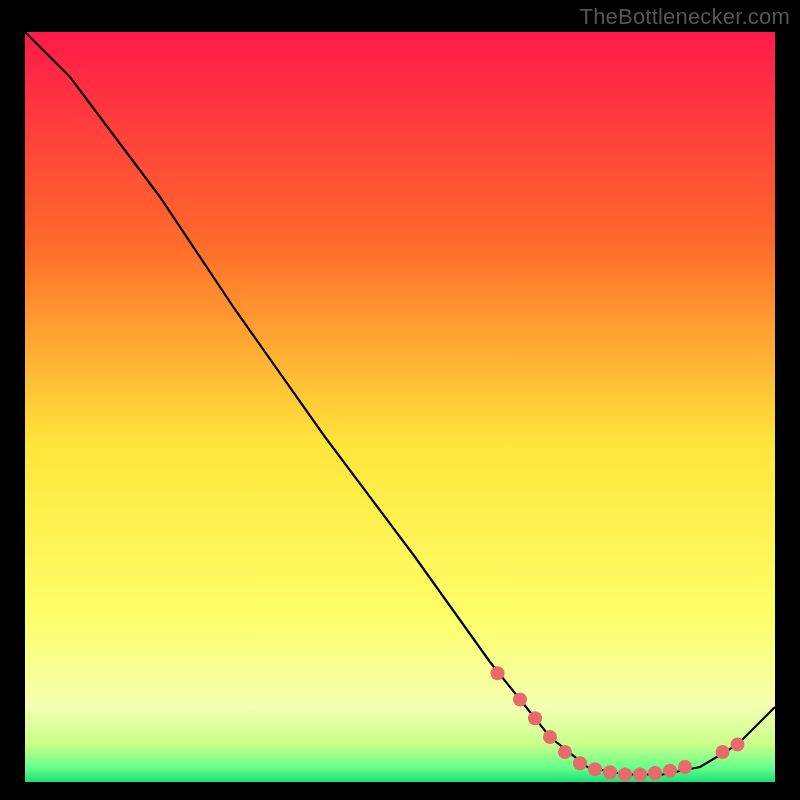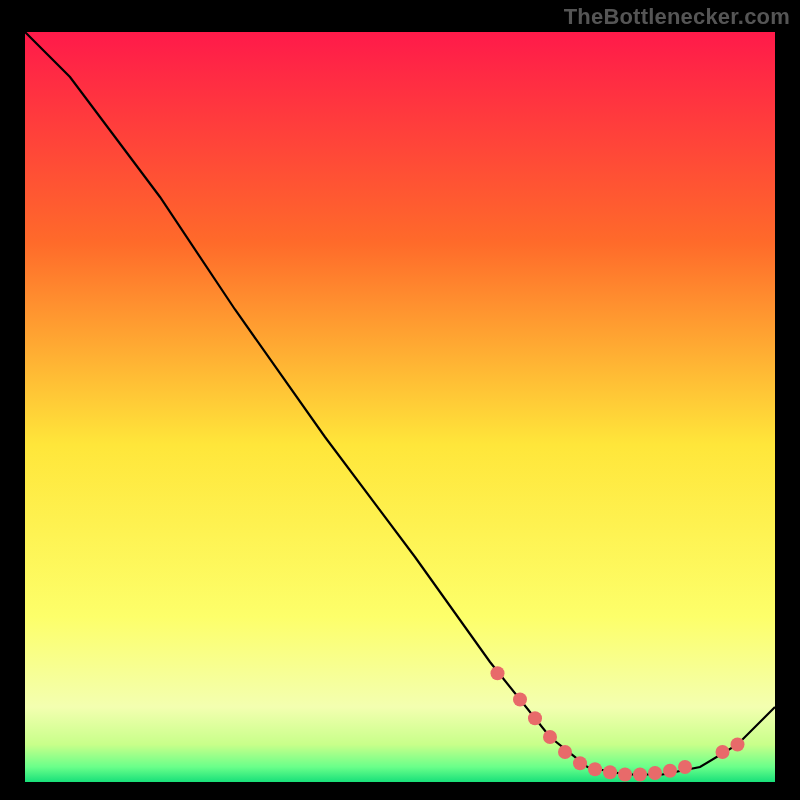--- a/index.html
+++ b/index.html
@@ -16,21 +16,21 @@
     height: 800px;
     background: #000;
     position: relative;
   }
   .attribution {
     position: absolute;
     top: 4px;
     right: 10px;
     color: #555;
     font-size: 22px;
-    font-weight: 700;
+    font-weight: 400;
     letter-spacing: 0.2px;
   }
   .plot-frame {
     position: absolute;
     left: 25px;
     top: 32px;
     width: 750px;
     height: 750px;
     background: #000;
   }

